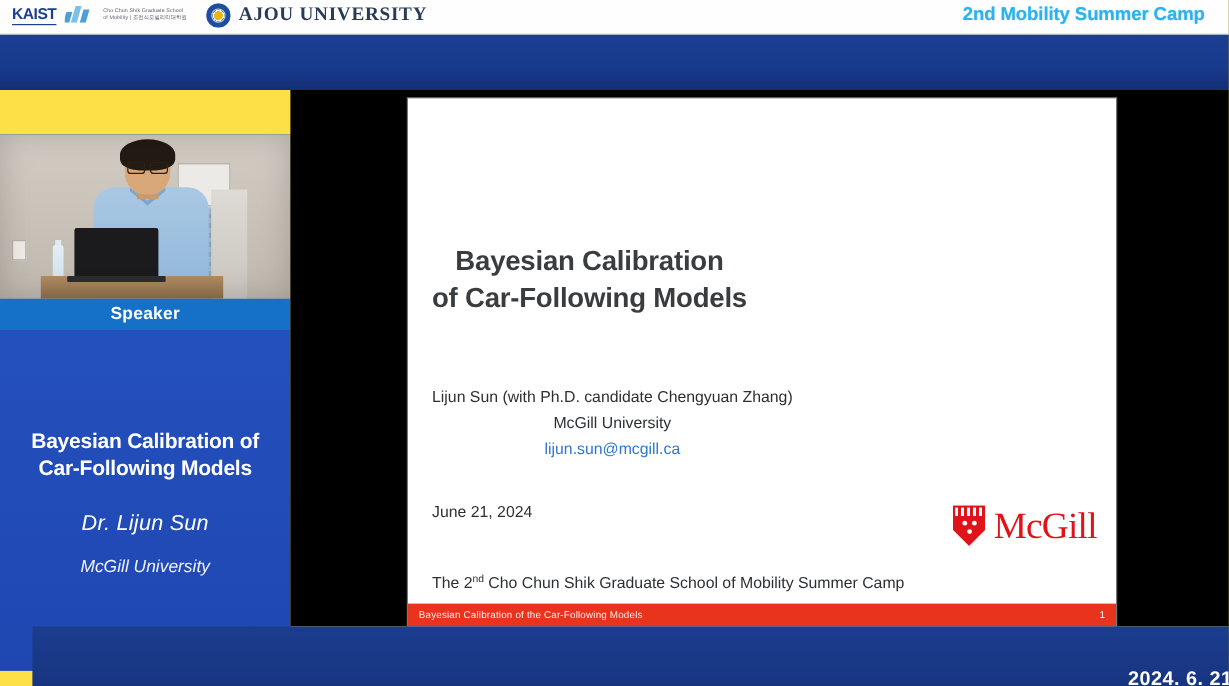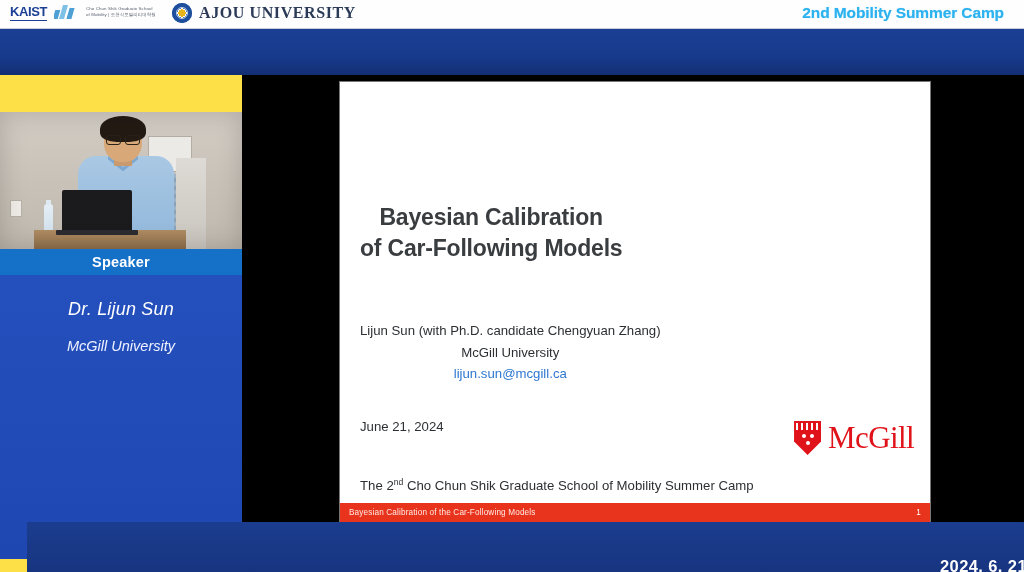--- a/index.html
+++ b/index.html
@@ -330,20 +330,24 @@
       <div class="cam-desk"></div>
       <div class="cam-laptop-base"></div>
       <div class="cam-vignette"></div>
     </div>
 
     <div class="speaker-bar">
       <span>Speaker</span>
     </div>
 
     <div class="left-info">
+      <div class="li-title">
+        <div>Bayesian Calibration of</div>
+        <div>Car-Following Models</div>
+      </div>
       <div class="li-name">Dr. Lijun Sun</div>
       <div class="li-univ">McGill University</div>
     </div>
   </div>
 
   <div class="slide-stage">
     <div class="slide">
 
       <div class="slide-title">
         <div>Bayesian Calibration</div>

